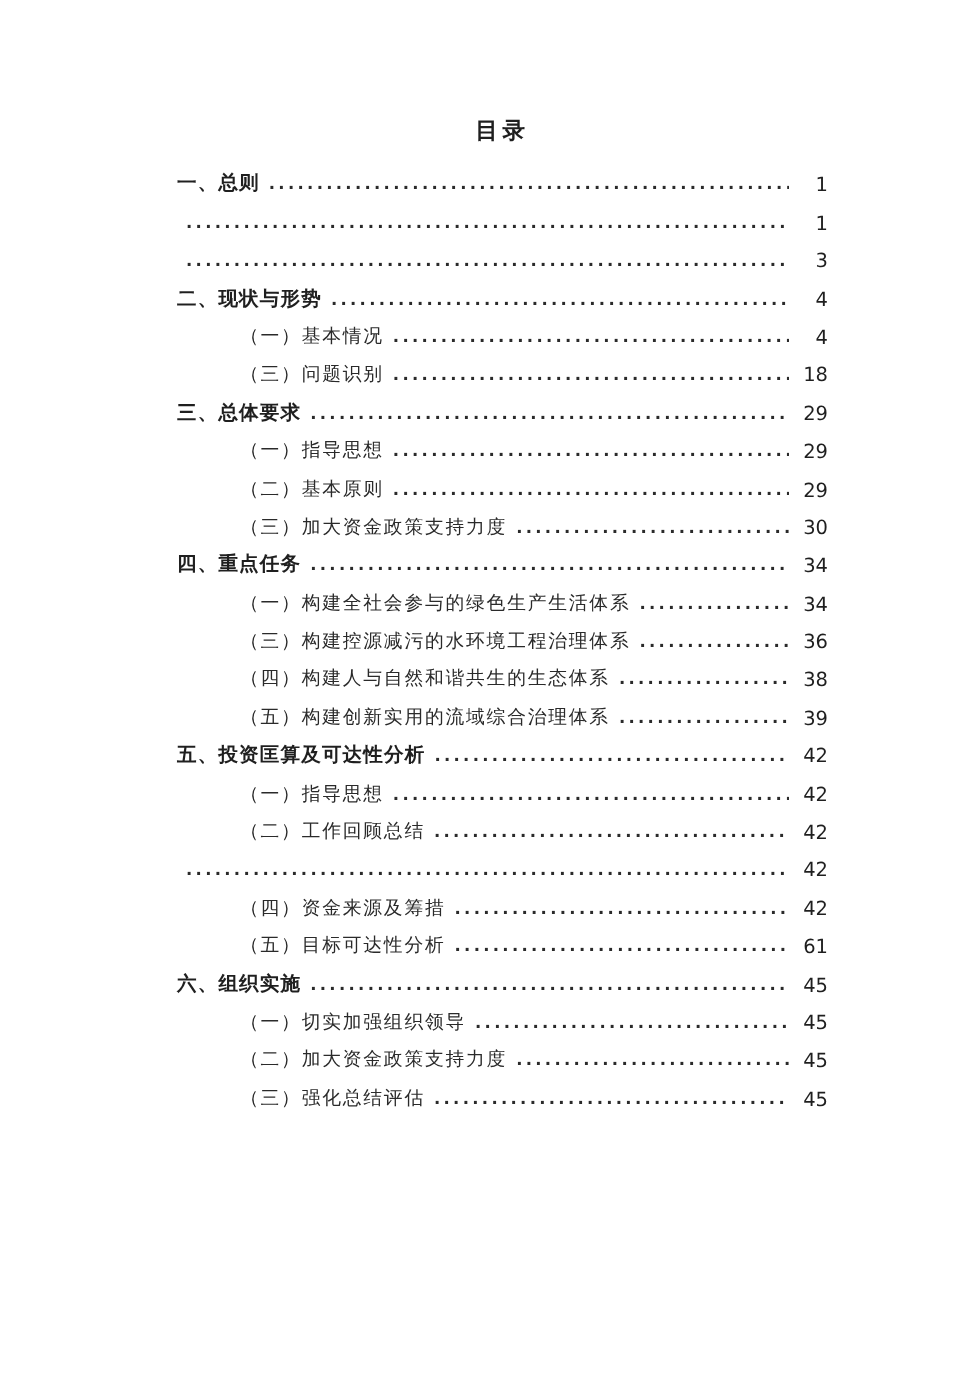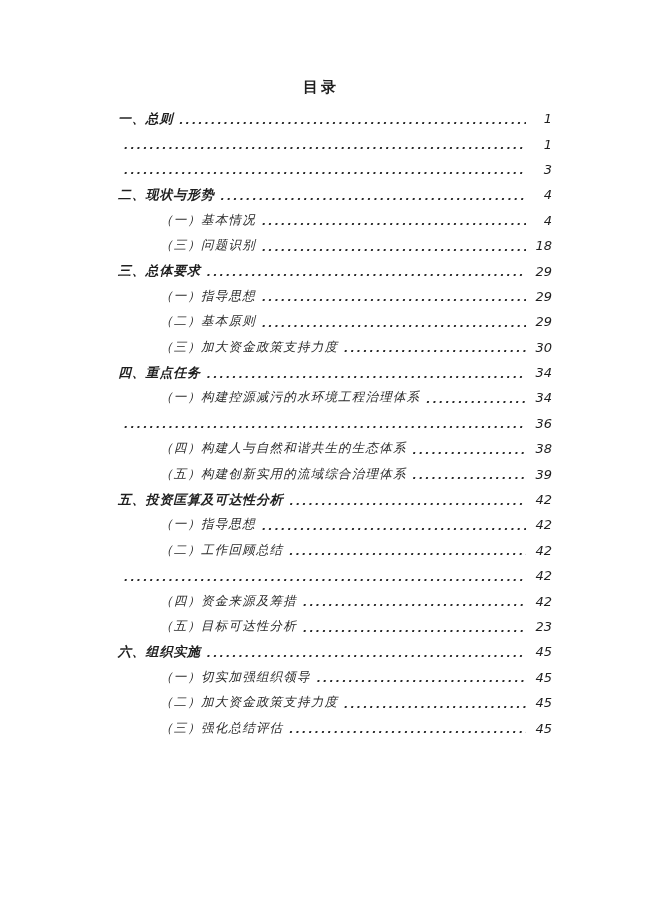--- a/index.html
+++ b/index.html
@@ -20,42 +20,41 @@
   }
   .page {
     position: relative;
     width: 650px;
     height: 919px;
     background: var(--page-bg);
   }
   .doc-title {
     position: absolute;
     top: 78px;
-    left: 104px;
+    left: 118px;
     width: 434px;
     margin: 0;
     text-align: center;
     font-family: "Liberation Serif", serif;
     font-size: 15px;
     font-weight: bold;
     letter-spacing: 3px;
     color: var(--text);
   }
   .toc {
     position: absolute;
     top: 106px;
     left: 118px;
     width: 434px;
   }
   .toc-row {
     display: flex;
-    align-items: center;
+    align-items: flex-end;
     height: 25.4px;
     cursor: pointer;
-    font-style: italic;
   }
   .toc-row .label {
     white-space: nowrap;
     flex: 0 0 auto;
   }
   .toc-row.lvl1 .label {
     font-family: "Liberation Sans", sans-serif;
     font-weight: bold;
     font-size: 13px;
     letter-spacing: 0.8px;
@@ -148,25 +147,26 @@
     <span class="label">（三）加大资金政策支持力度</span>
     <span class="leader"></span>
     <span class="pagenum">30</span>
   </div>
       <div class="toc-row lvl1">
     <span class="label">四、重点任务</span>
     <span class="leader"></span>
     <span class="pagenum">34</span>
   </div>
       <div class="toc-row lvl2">
-    <span class="label">（一）构建控源减污的水环境工程治理体系</span>
+    <span class="label">（一）构建全社会参与的绿色生产生活体系</span>
     <span class="leader"></span>
     <span class="pagenum">34</span>
   </div>
       <div class="toc-row lvl2">
+    <span class="label">（三）构建控源减污的水环境工程治理体系</span>
     <span class="leader"></span>
     <span class="pagenum">36</span>
   </div>
       <div class="toc-row lvl2">
     <span class="label">（四）构建人与自然和谐共生的生态体系</span>
     <span class="leader"></span>
     <span class="pagenum">38</span>
   </div>
       <div class="toc-row lvl2">
     <span class="label">（五）构建创新实用的流域综合治理体系</span>
@@ -193,21 +193,21 @@
     <span class="pagenum">42</span>
   </div>
       <div class="toc-row lvl2">
     <span class="label">（四）资金来源及筹措</span>
     <span class="leader"></span>
     <span class="pagenum">42</span>
   </div>
       <div class="toc-row lvl2">
     <span class="label">（五）目标可达性分析</span>
     <span class="leader"></span>
-    <span class="pagenum">23</span>
+    <span class="pagenum">61</span>
   </div>
       <div class="toc-row lvl1">
     <span class="label">六、组织实施</span>
     <span class="leader"></span>
     <span class="pagenum">45</span>
   </div>
       <div class="toc-row lvl2">
     <span class="label">（一）切实加强组织领导</span>
     <span class="leader"></span>
     <span class="pagenum">45</span>

